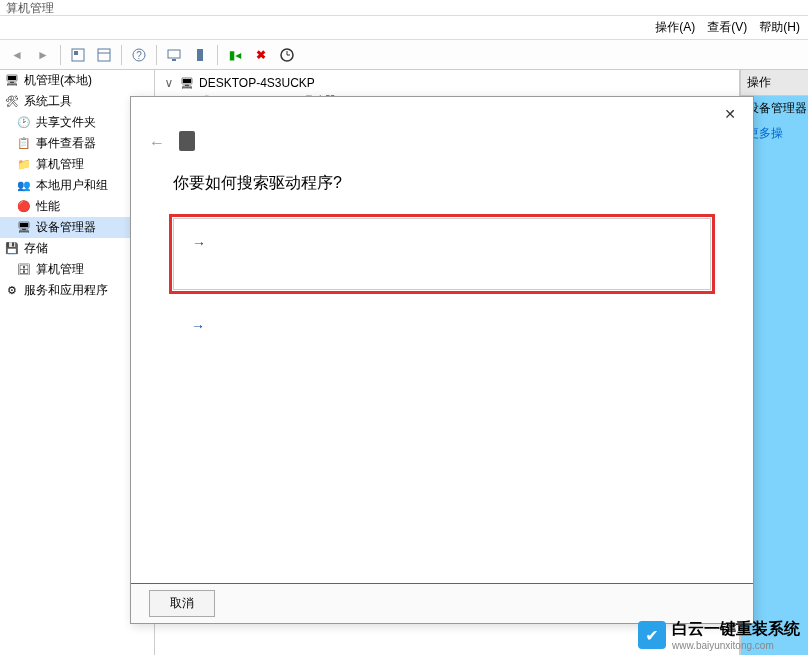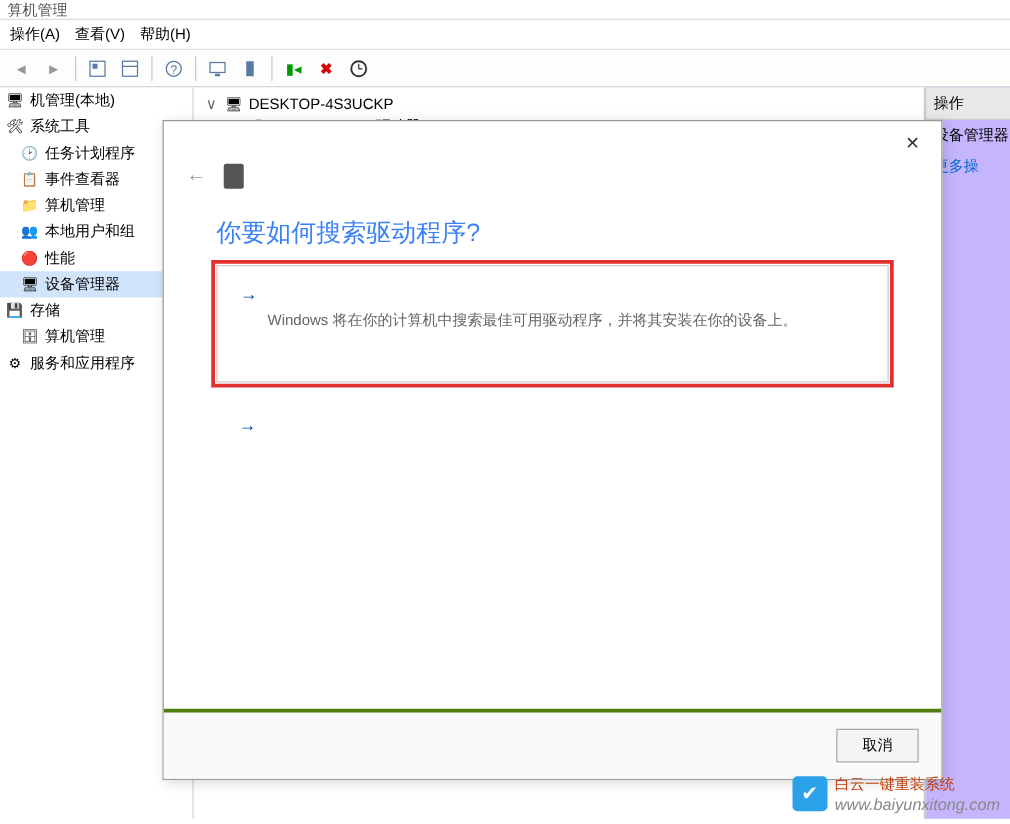--- a/index.html
+++ b/index.html
@@ -18,20 +18,21 @@
       color: #555;
       border-bottom: 1px solid #ddd;
     }
     .menubar {
       height: 24px;
       display: flex;
       align-items: center;
       padding: 0 8px;
       gap: 12px;
       border-bottom: 1px solid #ddd;
+      justify-content: flex-end;
     }
     .menubar span { cursor: default; }
     .toolbar {
       height: 30px;
       display: flex;
       align-items: center;
       padding: 0 6px;
       gap: 4px;
       border-bottom: 1px solid #ccc;
       background: #fdfdfd;
@@ -80,21 +81,21 @@
       display: flex; align-items:center; gap:4px;
       white-space: nowrap;
     }
     .dev-node.l1 { padding-left: 8px; }
     .dev-node.l2 { padding-left: 28px; }
     .expander {
       width: 12px; display:inline-block; text-align:center; color:#666;
     }
     .right-pane {
       width: 68px;
-      background: #c4b5fd;
+      background: #7dd3fc;
       border-left: 1px solid #ccc;
     }
     .right-pane .rp-header {
       background: #e8e8e8;
       padding: 4px 6px;
       font-weight: normal;
       border-bottom: 1px solid #ccc;
     }
     .right-pane .rp-item {
       padding: 4px 6px;
@@ -132,21 +133,21 @@
     .dlg-devicon {
       width:16px; height:20px; background:#555;
       border-radius:2px;
       position:relative;
     }
     .dlg-title { font-size:12px; color:#000; }
     .dlg-body {
       flex:1; padding: 10px 42px;
     }
     .dlg-heading {
-      color:#3b82f6; font-size:20px; margin-bottom: 12px;
+      color:#000000; font-size:16px; margin-bottom: 24px;
     }
     .option-box {
       border: 1px solid #ccc;
       padding: 14px 18px 40px 18px;
       margin-bottom: 26px;
       cursor: pointer;
     }
     .option-box.highlighted {
       outline: 3px solid #e03030;
       outline-offset: 1px;
@@ -157,24 +158,24 @@
     }
     .option-arrow { color:#0a4aa8; font-size:14px; }
     .option-sub {
       color:#666; font-size:12px; margin-top:4px; margin-left:22px;
       line-height:1.5;
     }
     .option-nobox {
       padding: 0 18px;
     }
     .dlg-footer {
-      height: 56px;
-      display:flex; justify-content:flex-end; align-items:center;
+      height: 40px;
+      display:flex; align-items:center;
       padding: 0 18px;
-      border-top: 3px solid #4d7c0f;
+      border-top: 1px solid #4d7c0f;
       background:#fafafa;
     }
     .btn-cancel {
       padding: 4px 20px;
       border:1px solid #aaa;
       background:#f4f4f4;
       font-size:12px;
       cursor:pointer;
     }
     
@@ -182,22 +183,22 @@
       position:absolute;
       right: 8px; bottom: 8px;
       display:flex; align-items:center; gap:6px;
       color:#444;
     }
     .wm-logo {
       width:28px; height:28px; background:#2aa1e8; border-radius:4px;
       display:flex; align-items:center; justify-content:center; color:#fff;
       font-size:16px;
     }
-    .wm-text1 { font-size:12px; font-weight:normal; color:#c2410c; }
-    .wm-text2 { font-size:13px; color:#888;font-style:italic; }
+    .wm-text1 { font-size:16px; font-weight:bold; color:#000000; }
+    .wm-text2 { font-size:10px; color:#888; }
     .ic-red { color:#d00; font-weight:bold;}
     .ic-green { color:#090;}
   </style>
 </head>
 <body>
 
 <div class="titlebar">
   <span>算机管理</span>
 </div>
 
@@ -259,21 +260,21 @@
     <div class="tree-node">
       <span class="tree-icon">🖥</span>
       <span>机管理(本地)</span>
     </div>
     <div class="tree-node">
       <span class="tree-icon">🛠</span>
       <span>系统工具</span>
     </div>
     <div class="tree-node child">
       <span class="tree-icon">🕑</span>
-      <span>任务计划程序</span>
+      <span>共享文件夹</span>
     </div>
     <div class="tree-node child">
       <span class="tree-icon">📋</span>
       <span>事件查看器</span>
     </div>
     <div class="tree-node child">
       <span class="tree-icon">📁</span>
       <span>算机管理</span>
     </div>
     <div class="tree-node child">
@@ -335,21 +336,20 @@
     <div class="dlg-back">←</div>
     <div class="dlg-devicon"></div>
   </div>
   <div class="dlg-body">
     <div class="dlg-heading">你要如何搜索驱动程序?</div>
 
     <div class="option-box highlighted">
       <div class="option-line1">
         <span class="option-arrow">→</span>
       </div>
-      <div class="option-sub">Windows 将在你的计算机中搜索最佳可用驱动程序，并将其安装在你的设备上。</div>
     </div>
 
     <div class="option-nobox">
       <div class="option-line1">
         <span class="option-arrow">→</span>
       </div>
     </div>
   </div>
   <div class="dlg-footer">
     <button class="btn-cancel">取消</button>

